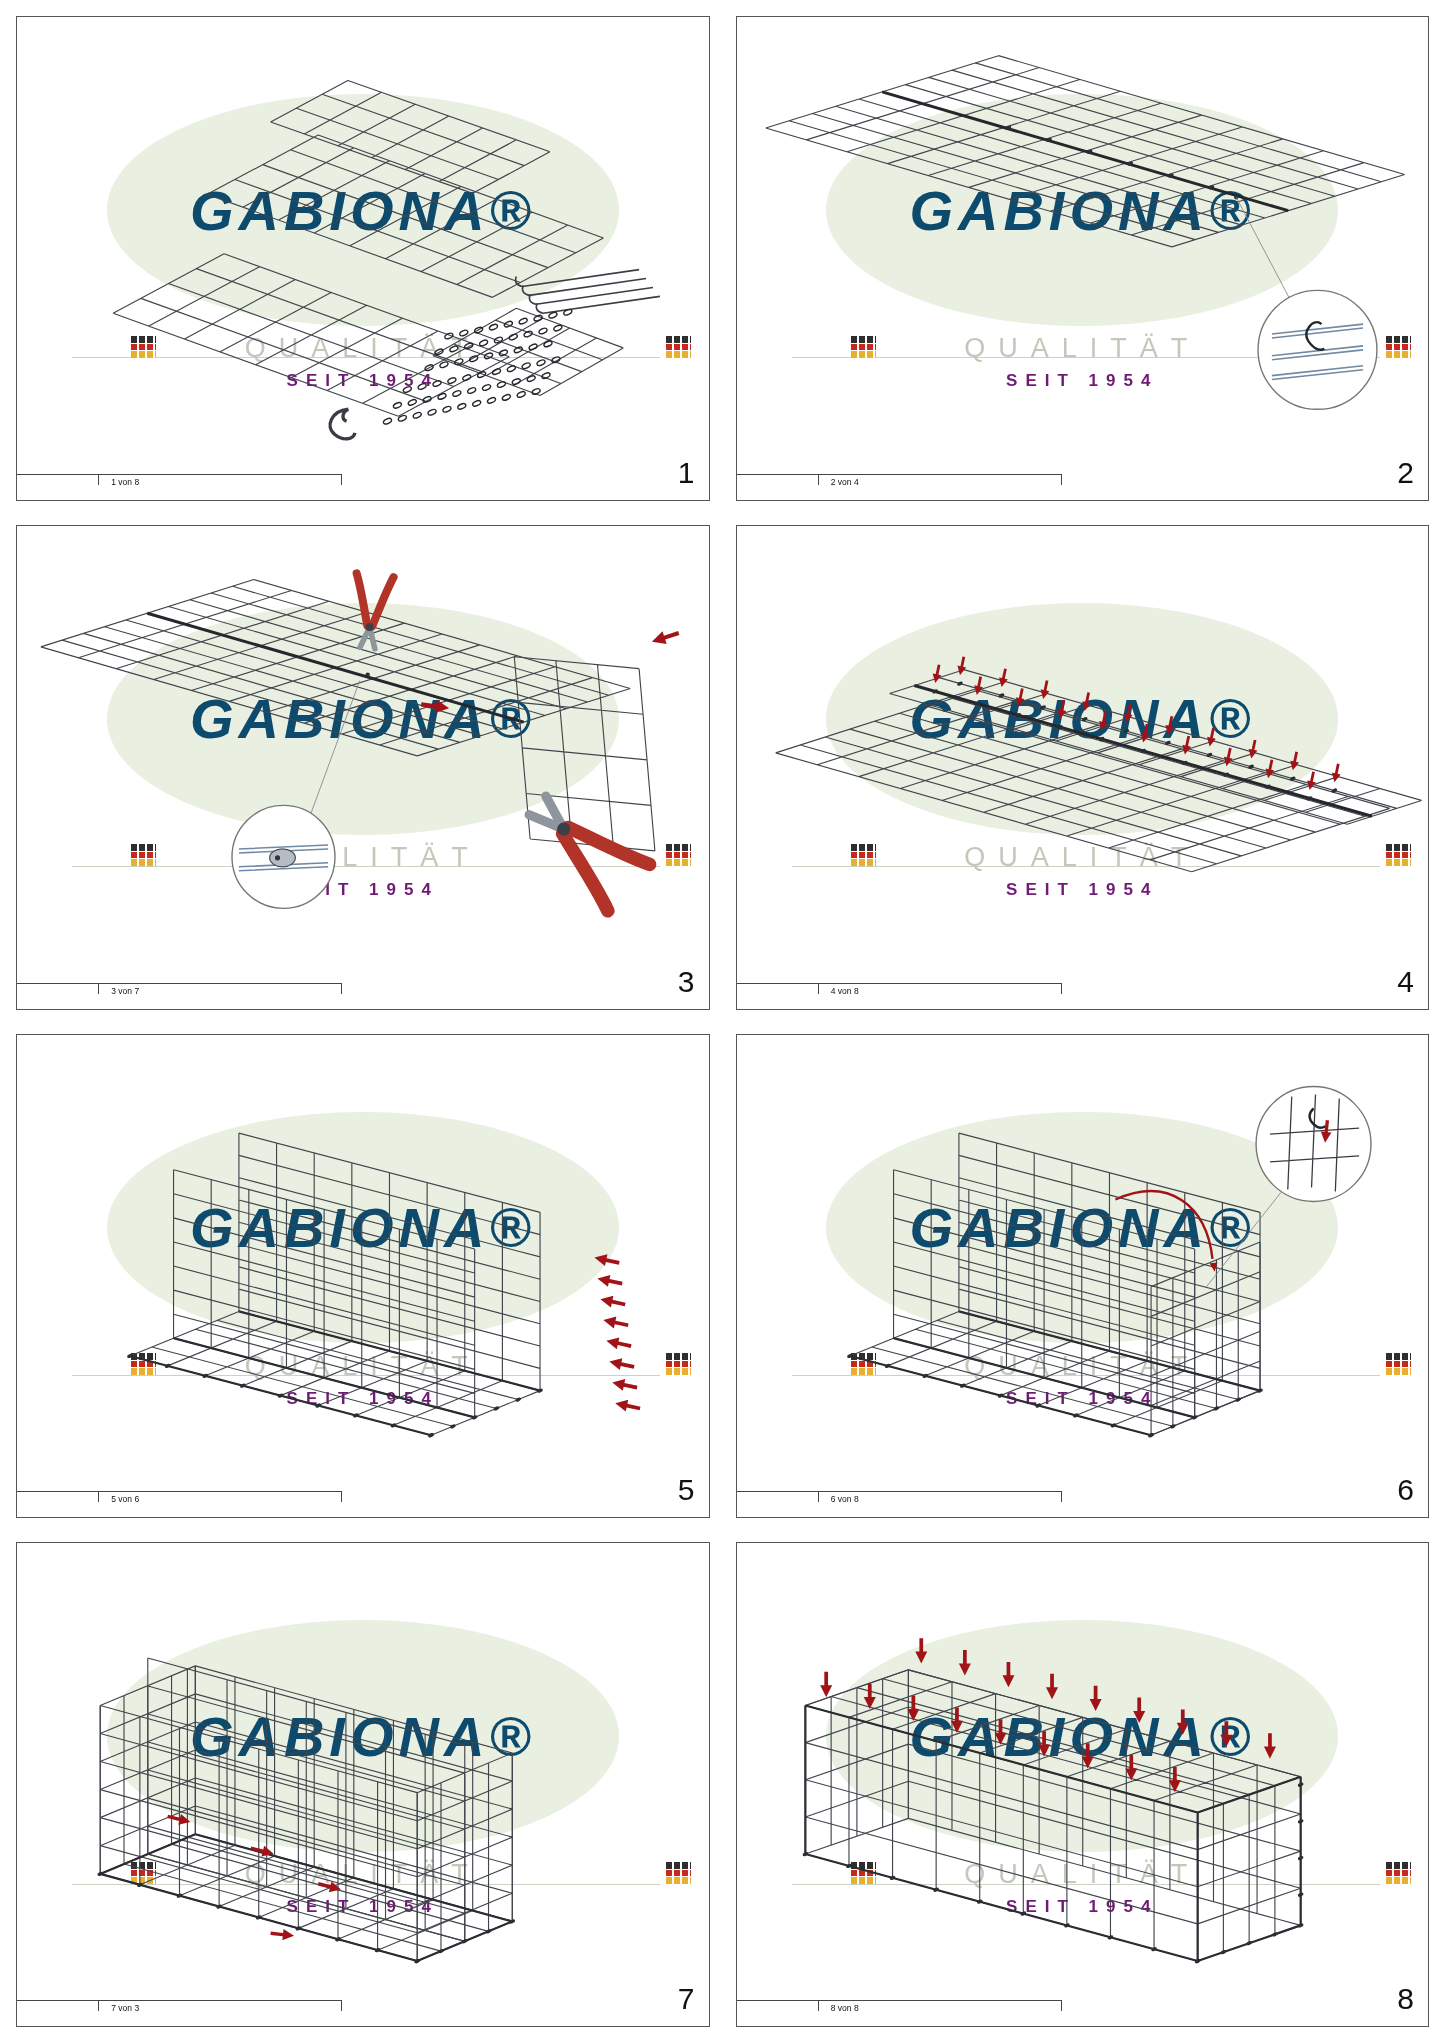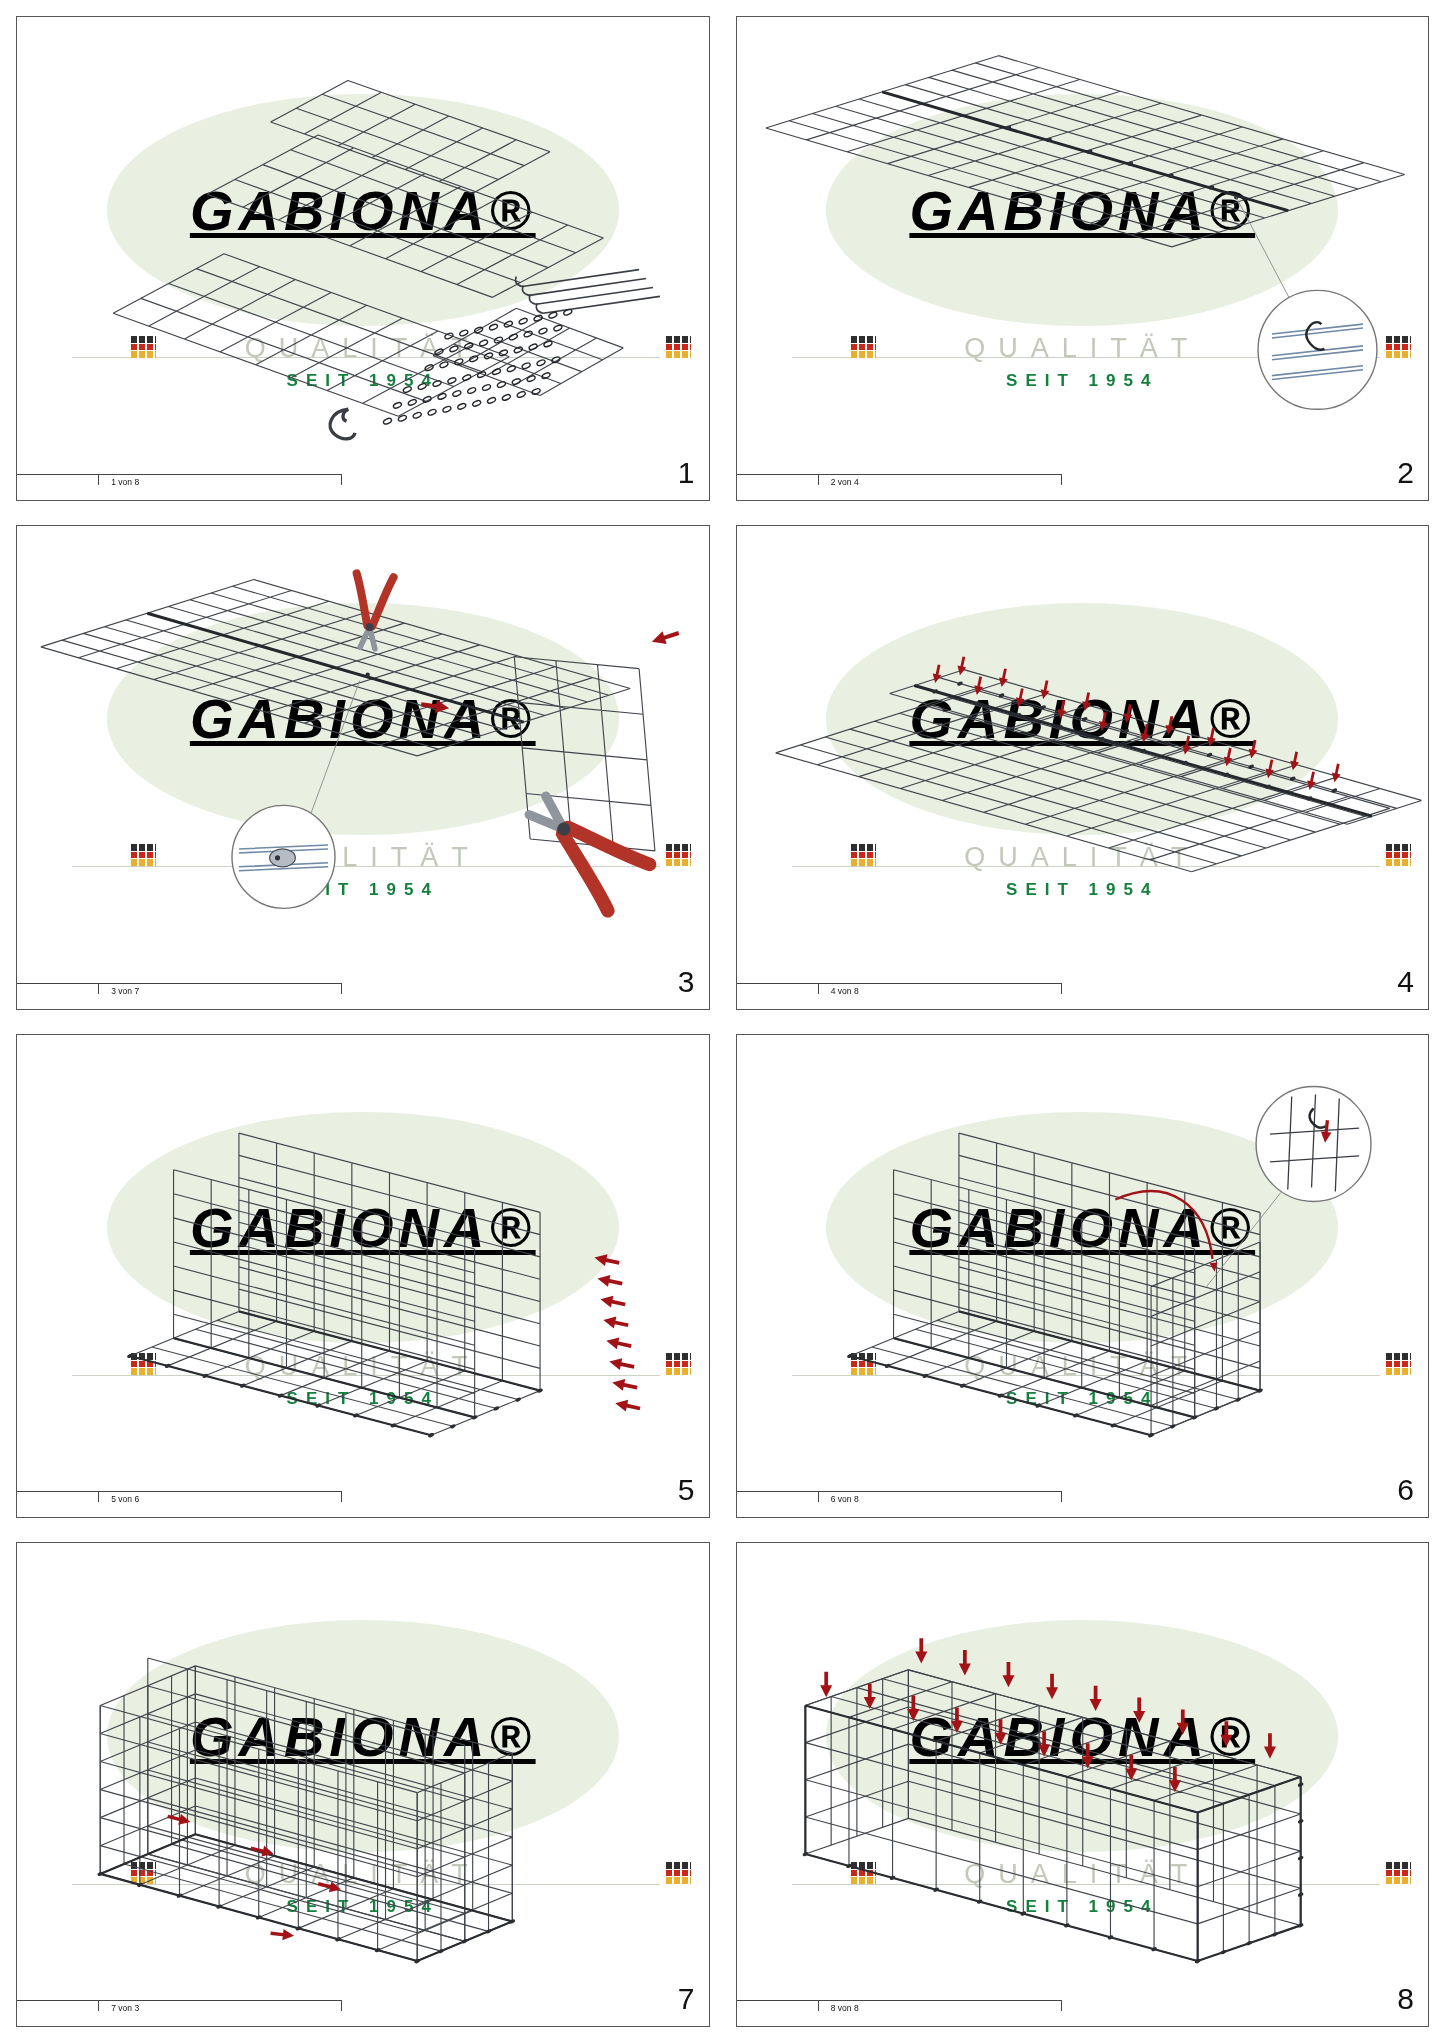--- a/index.html
+++ b/index.html
@@ -23,26 +23,26 @@
   }
   
   .wm{position:absolute;inset:0;z-index:0;}
   .wm-ellipse{
     position:absolute;left:13%;top:16%;width:74%;height:48%;
     background:#e9efe1;border-radius:50%;
     display:flex;align-items:center;justify-content:center;overflow:hidden;
   }
   .wm-brand{
     font-size:56px;font-weight:bold;font-style:italic;letter-spacing:5px;
-    color:#000000;white-space:nowrap;text-decoration:underline;
+    color:#0c4a6e;white-space:nowrap;
   }
   .wm-rule{position:absolute;left:8%;right:7%;top:70.5%;border-top:1px solid #ccd2c4;}
   .wm-text{position:absolute;top:65.5%;left:0;right:0;text-align:center;}
   .wm-q{font-size:27px;letter-spacing:13px;color:#c2c8ba;font-weight:500;}
-  .wm-s{font-size:17px;letter-spacing:8px;color:#15803d;font-weight:bold;margin-top:7px;}
+  .wm-s{font-size:17px;letter-spacing:8px;color:#701a75;font-weight:bold;margin-top:7px;}
   .wm-logo{
     position:absolute;top:66%;width:25px;height:22px;
     background-image:
       repeating-linear-gradient(90deg,rgba(255,255,255,0) 0 6px,#fff 6px 8px),
       linear-gradient(#2e2e2e 0 31%,#fff 31% 35%,#c8271a 35% 64%,#fff 64% 68%,#e8b02c 68% 100%);
   }
   .wm-logo.left{left:16.5%;}
   .wm-logo.right{right:2.5%;}
   
   .art{position:absolute;inset:4px 4px 30px 4px;z-index:1;}

